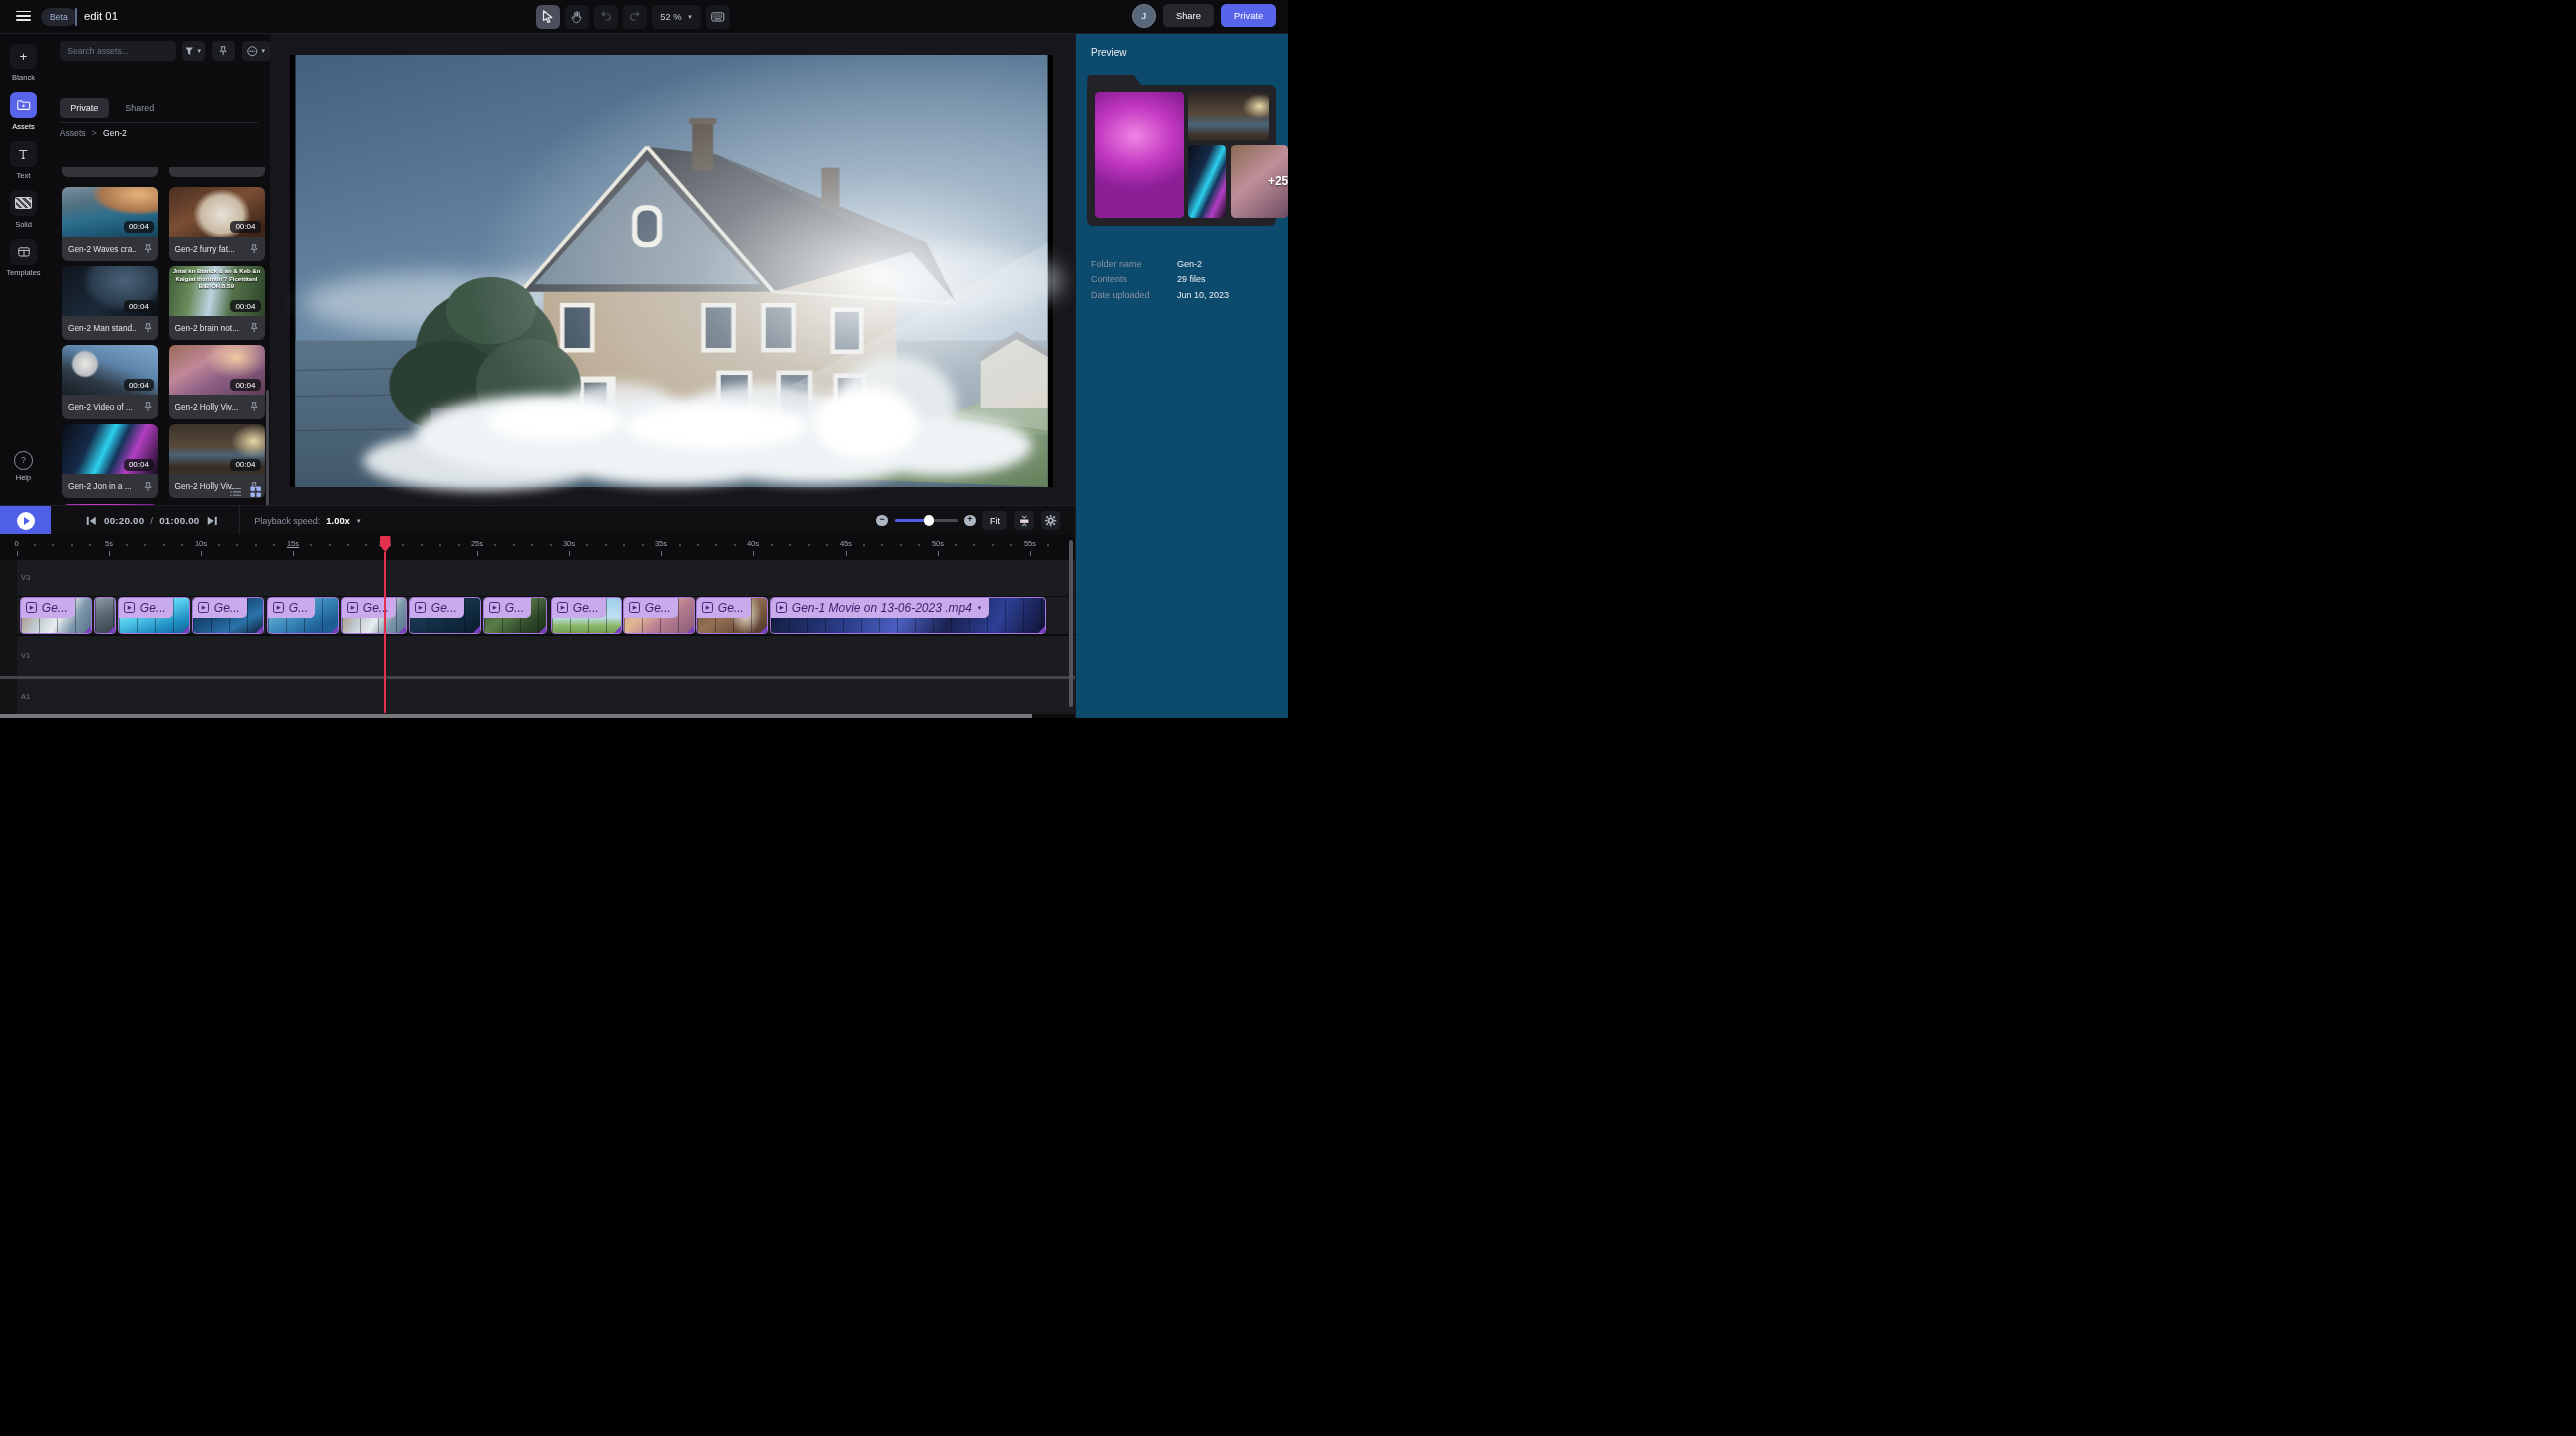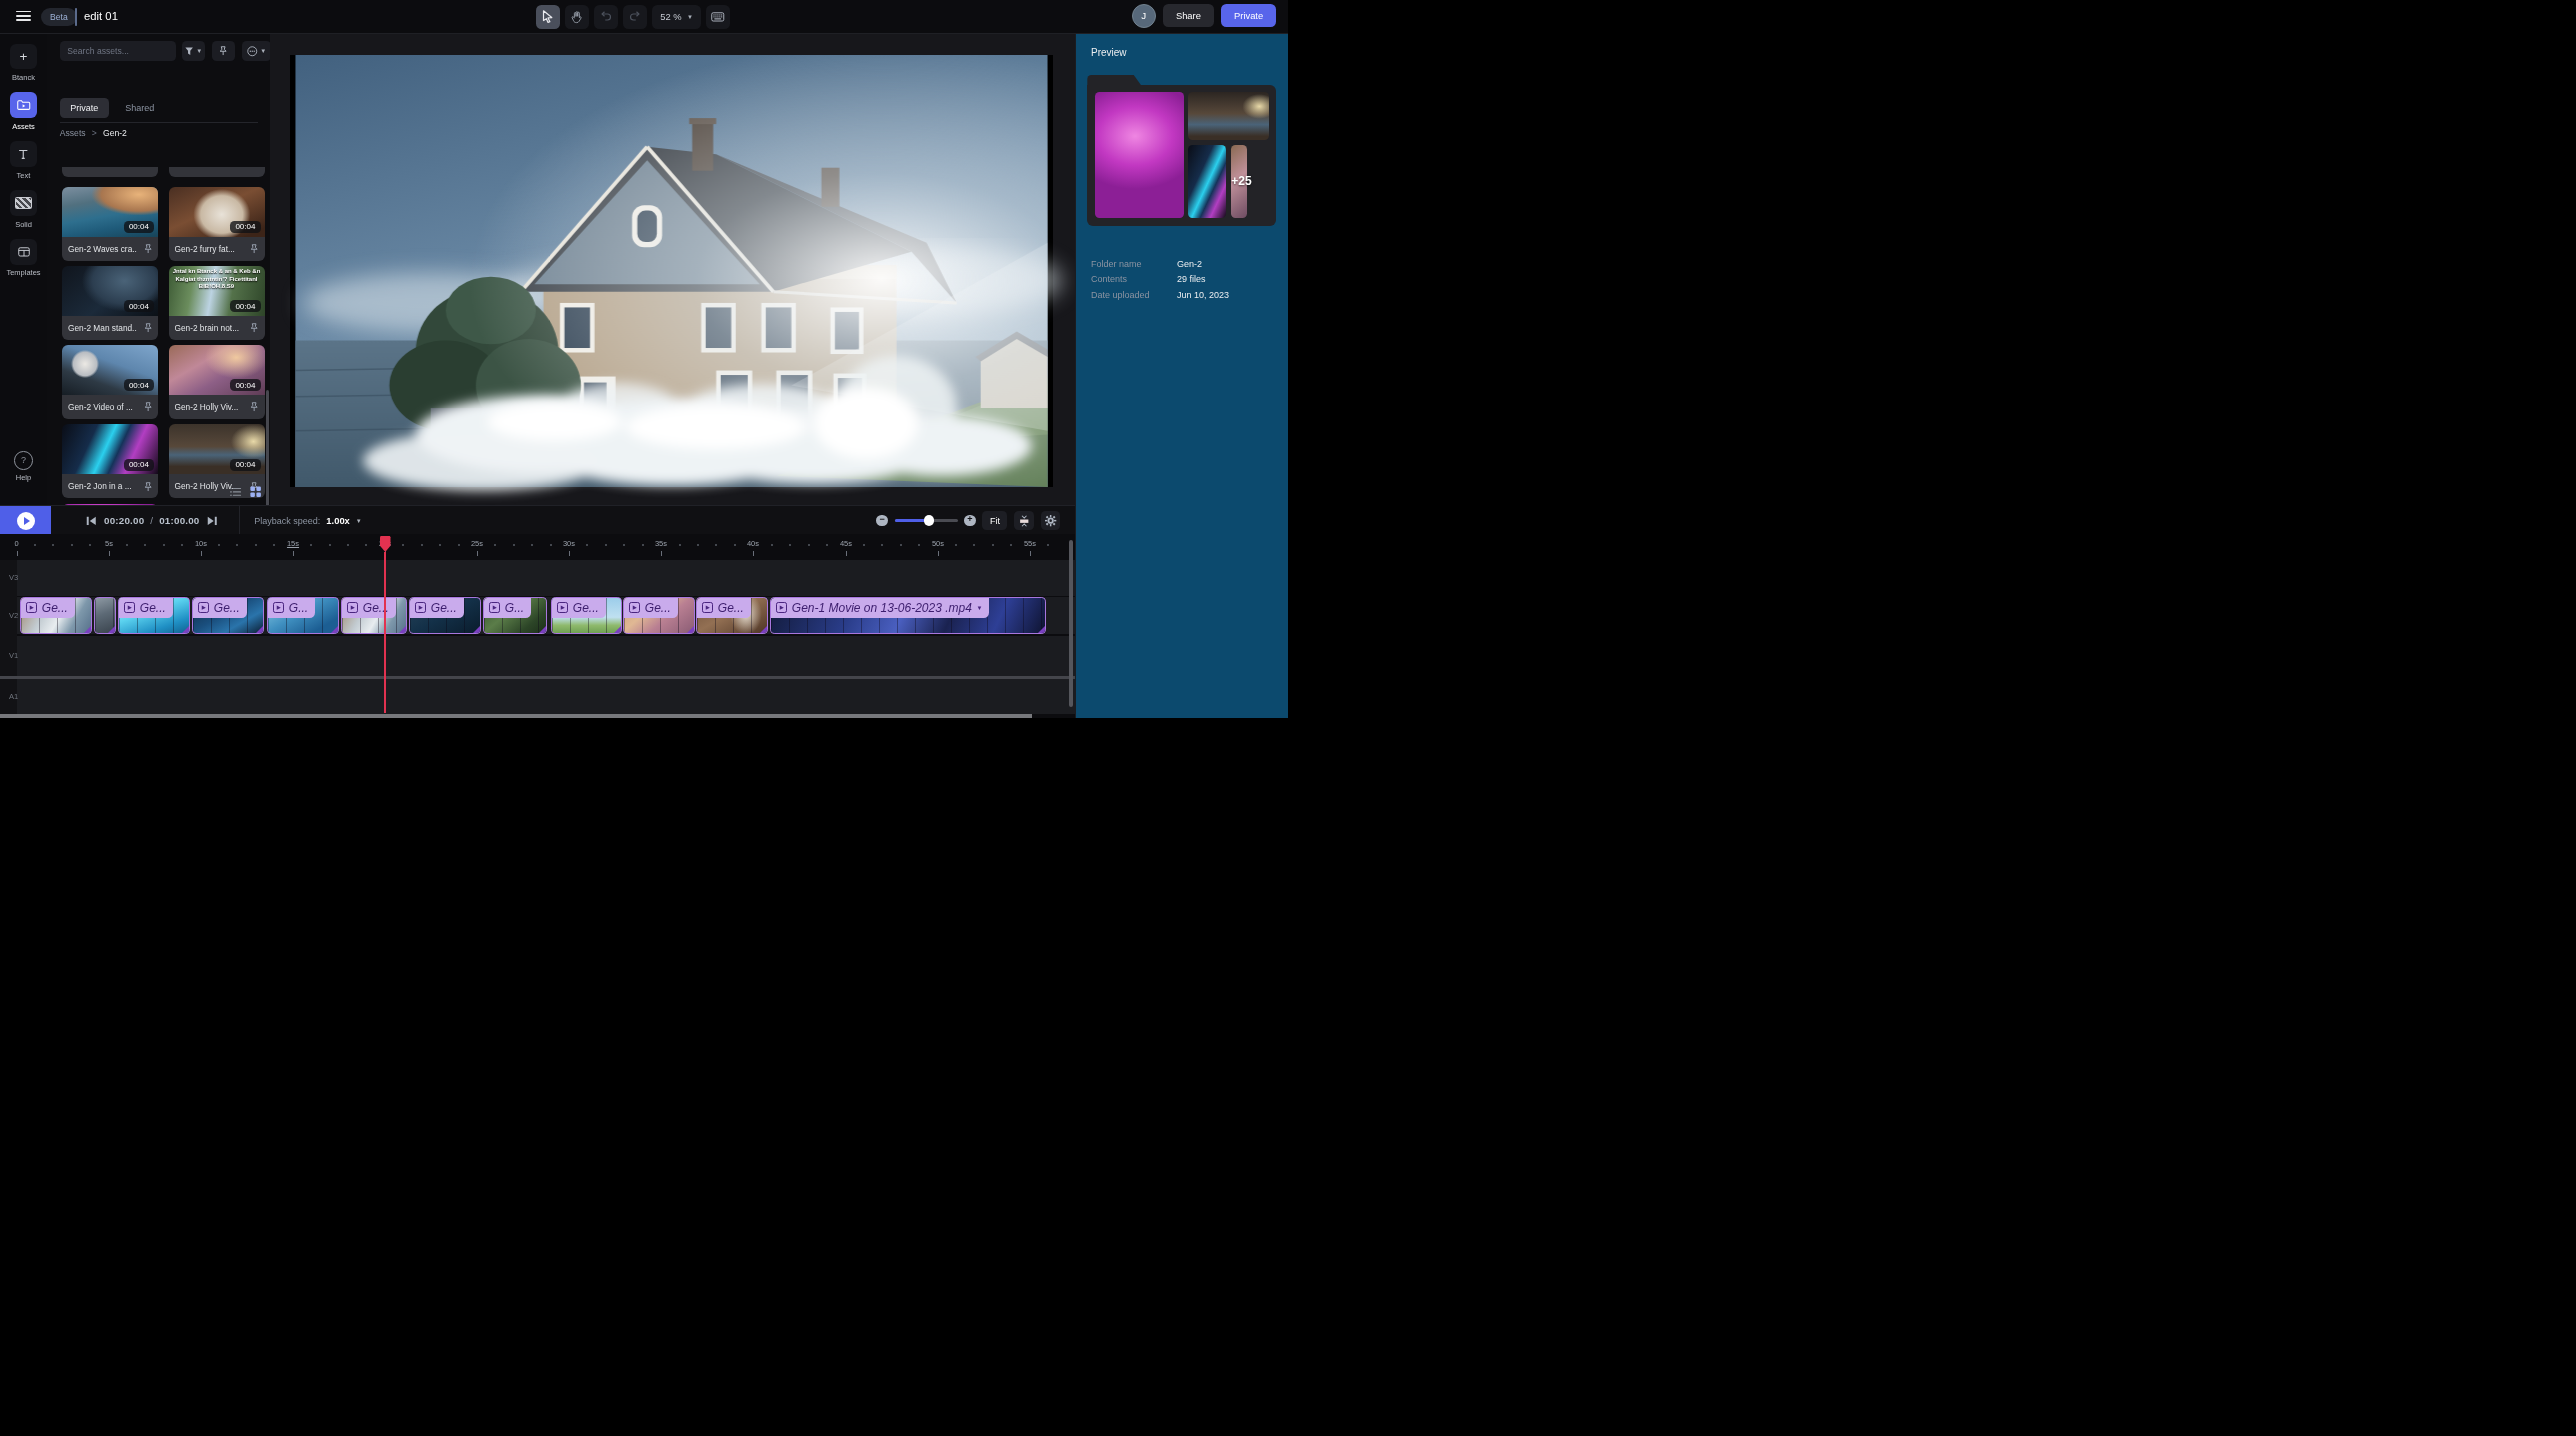--- a/index.html
+++ b/index.html
@@ -113,21 +113,21 @@
   .fitbtn{height:19.5px;padding:0 7.5px;border-radius:4.5px;background:#1d1e24;color:#fff;font-size:9px;display:flex;align-items:center;cursor:pointer;}
   .sqbtn{width:19.5px;height:19.5px;border-radius:4.5px;background:#1d1e24;display:flex;align-items:center;justify-content:center;cursor:pointer;color:#aeb6c2;}
 
   
   .timeline{position:absolute;left:0;top:534px;width:1075px;height:184px;background:#0c0c0f;overflow:hidden;}
   .ruler{position:absolute;left:0;top:0;width:1075px;height:25.6px;cursor:pointer;}
   .rlab{position:absolute;top:4.5px;transform:translateX(-50%);font-size:7.5px;color:#9aa1ab;}
   .rdot{position:absolute;top:9.8px;width:2.3px;height:2.3px;border-radius:50%;background:#565b64;}
   .rtick{position:absolute;top:16.5px;width:0.8px;height:5.3px;background:#6a6f79;}
   .trackhdr{position:absolute;left:0;top:25.6px;width:16.5px;height:155px;background:#121215;}
-  .tlabel{position:absolute;left:9px;font-size:7.5px;color:#71767f;}
+  .tlabel{position:absolute;left:21px;font-size:7.5px;color:#71767f;}
   .trow{position:absolute;left:16.5px;width:1059px;background:#1b1c20;}
   .avdiv{position:absolute;left:0px;top:142px;width:1075px;height:3px;background:#44454b;}
   .hscroll{position:absolute;left:0;top:180px;width:1032px;height:3.8px;background:#77787c;}
   .vscroll{position:absolute;right:2.3px;top:6px;width:3.8px;height:167px;border-radius:2.3px;background:#55565c;}
   .cliplayer{position:absolute;left:0;top:63px;height:37px;width:1075px;}
   .clip{position:absolute;top:0;height:37px;border:1.1px solid #a876de;border-radius:4.5px;box-sizing:border-box;overflow:hidden;cursor:pointer;background:#b98fe2;}
   .strip{position:absolute;inset:0;}
   .strip:after{content:"";position:absolute;inset:0;background:repeating-linear-gradient(90deg,rgba(10,5,20,.38) 0 1.1px,transparent 1.1px 18px);}
   .chip{position:absolute;left:0;top:0;height:19.5px;background:#c9abec;border-radius:3px 0 5.3px 0;display:flex;align-items:center;gap:4.5px;padding:0 6.8px 0 5.3px;max-width:92%;box-sizing:border-box;}
   .chipplay{width:9px;height:9px;border:1px solid #4a2580;border-radius:2.3px;color:#4a2580;font-size:5.3px;line-height:8.3px;text-align:center;flex:0 0 auto;}
@@ -139,21 +139,21 @@
 
   
   .rpanel{position:absolute;left:1075px;top:33px;width:213px;height:685px;background:#0c4a6e;border-left:0.8px solid #1b1c21;}
   .rtitle{position:absolute;left:15px;top:13.5px;font-size:10px;color:#eceef0;}
   .folder{position:absolute;left:11.3px;top:42px;width:189px;height:150px;}
   .ftab{position:absolute;left:0;top:0;width:54px;height:10.5px;background:#232327;border-radius:4.5px 0 0 0;clip-path:polygon(0 0,86% 0,100% 100%,0 100%);}
   .fbody{position:absolute;left:0;top:9.8px;width:189px;height:141px;background:#232327;border-radius:0 6px 6px 6px;}
   .col-big{position:absolute;left:7.5px;top:7.5px;width:89px;height:126px;border-radius:4.5px;background:radial-gradient(68px 53px at 45% 35%,#ef86e2,#c238c2 55%,#8c1f96 100%);}
   .col-tr{position:absolute;left:101px;top:7.5px;width:81px;height:48px;border-radius:4.5px;background:radial-gradient(22.6px 16.5px at 88% 30%,#e8d9a8,transparent 75%),linear-gradient(180deg,#2c2622 0%,#57483a 45%,#4a6378 68%,#3a2f26 92%);}
   .col-bl{position:absolute;left:101px;top:60px;width:38px;height:73px;border-radius:4.5px;background:linear-gradient(115deg,#0a0d16 0%,#152c4a 35%,#2bd0ee 52%,#15335a 64%,#b23ec2 78%,#120a18 100%);}
-  .col-br{position:absolute;left:144px;top:60px;width:16px;height:73px;border-radius:4.5px;background:linear-gradient(140deg,#8a6a52 0%,#c0909a 45%,#6e4c62 100%);display:flex;align-items:center;justify-content:flex-start;}
+  .col-br{position:absolute;left:144px;top:60px;width:57px;height:73px;border-radius:4.5px;background:linear-gradient(140deg,#8a6a52 0%,#c0909a 45%,#6e4c62 100%);display:flex;align-items:center;justify-content:flex-end;}
   .morecount{color:#fff;font-size:12px;font-weight:bold;text-shadow:0 0.8px 2.3px rgba(0,0,0,.6);}
   .inforow{position:absolute;left:15px;width:183px;display:flex;font-size:9px;}
   .ilabel{width:86px;color:#8b93a1;}
   .ivalue{color:#eceef0;}
 
   svg{overflow:visible;}
 </style>
 </head>
 <body>
 

